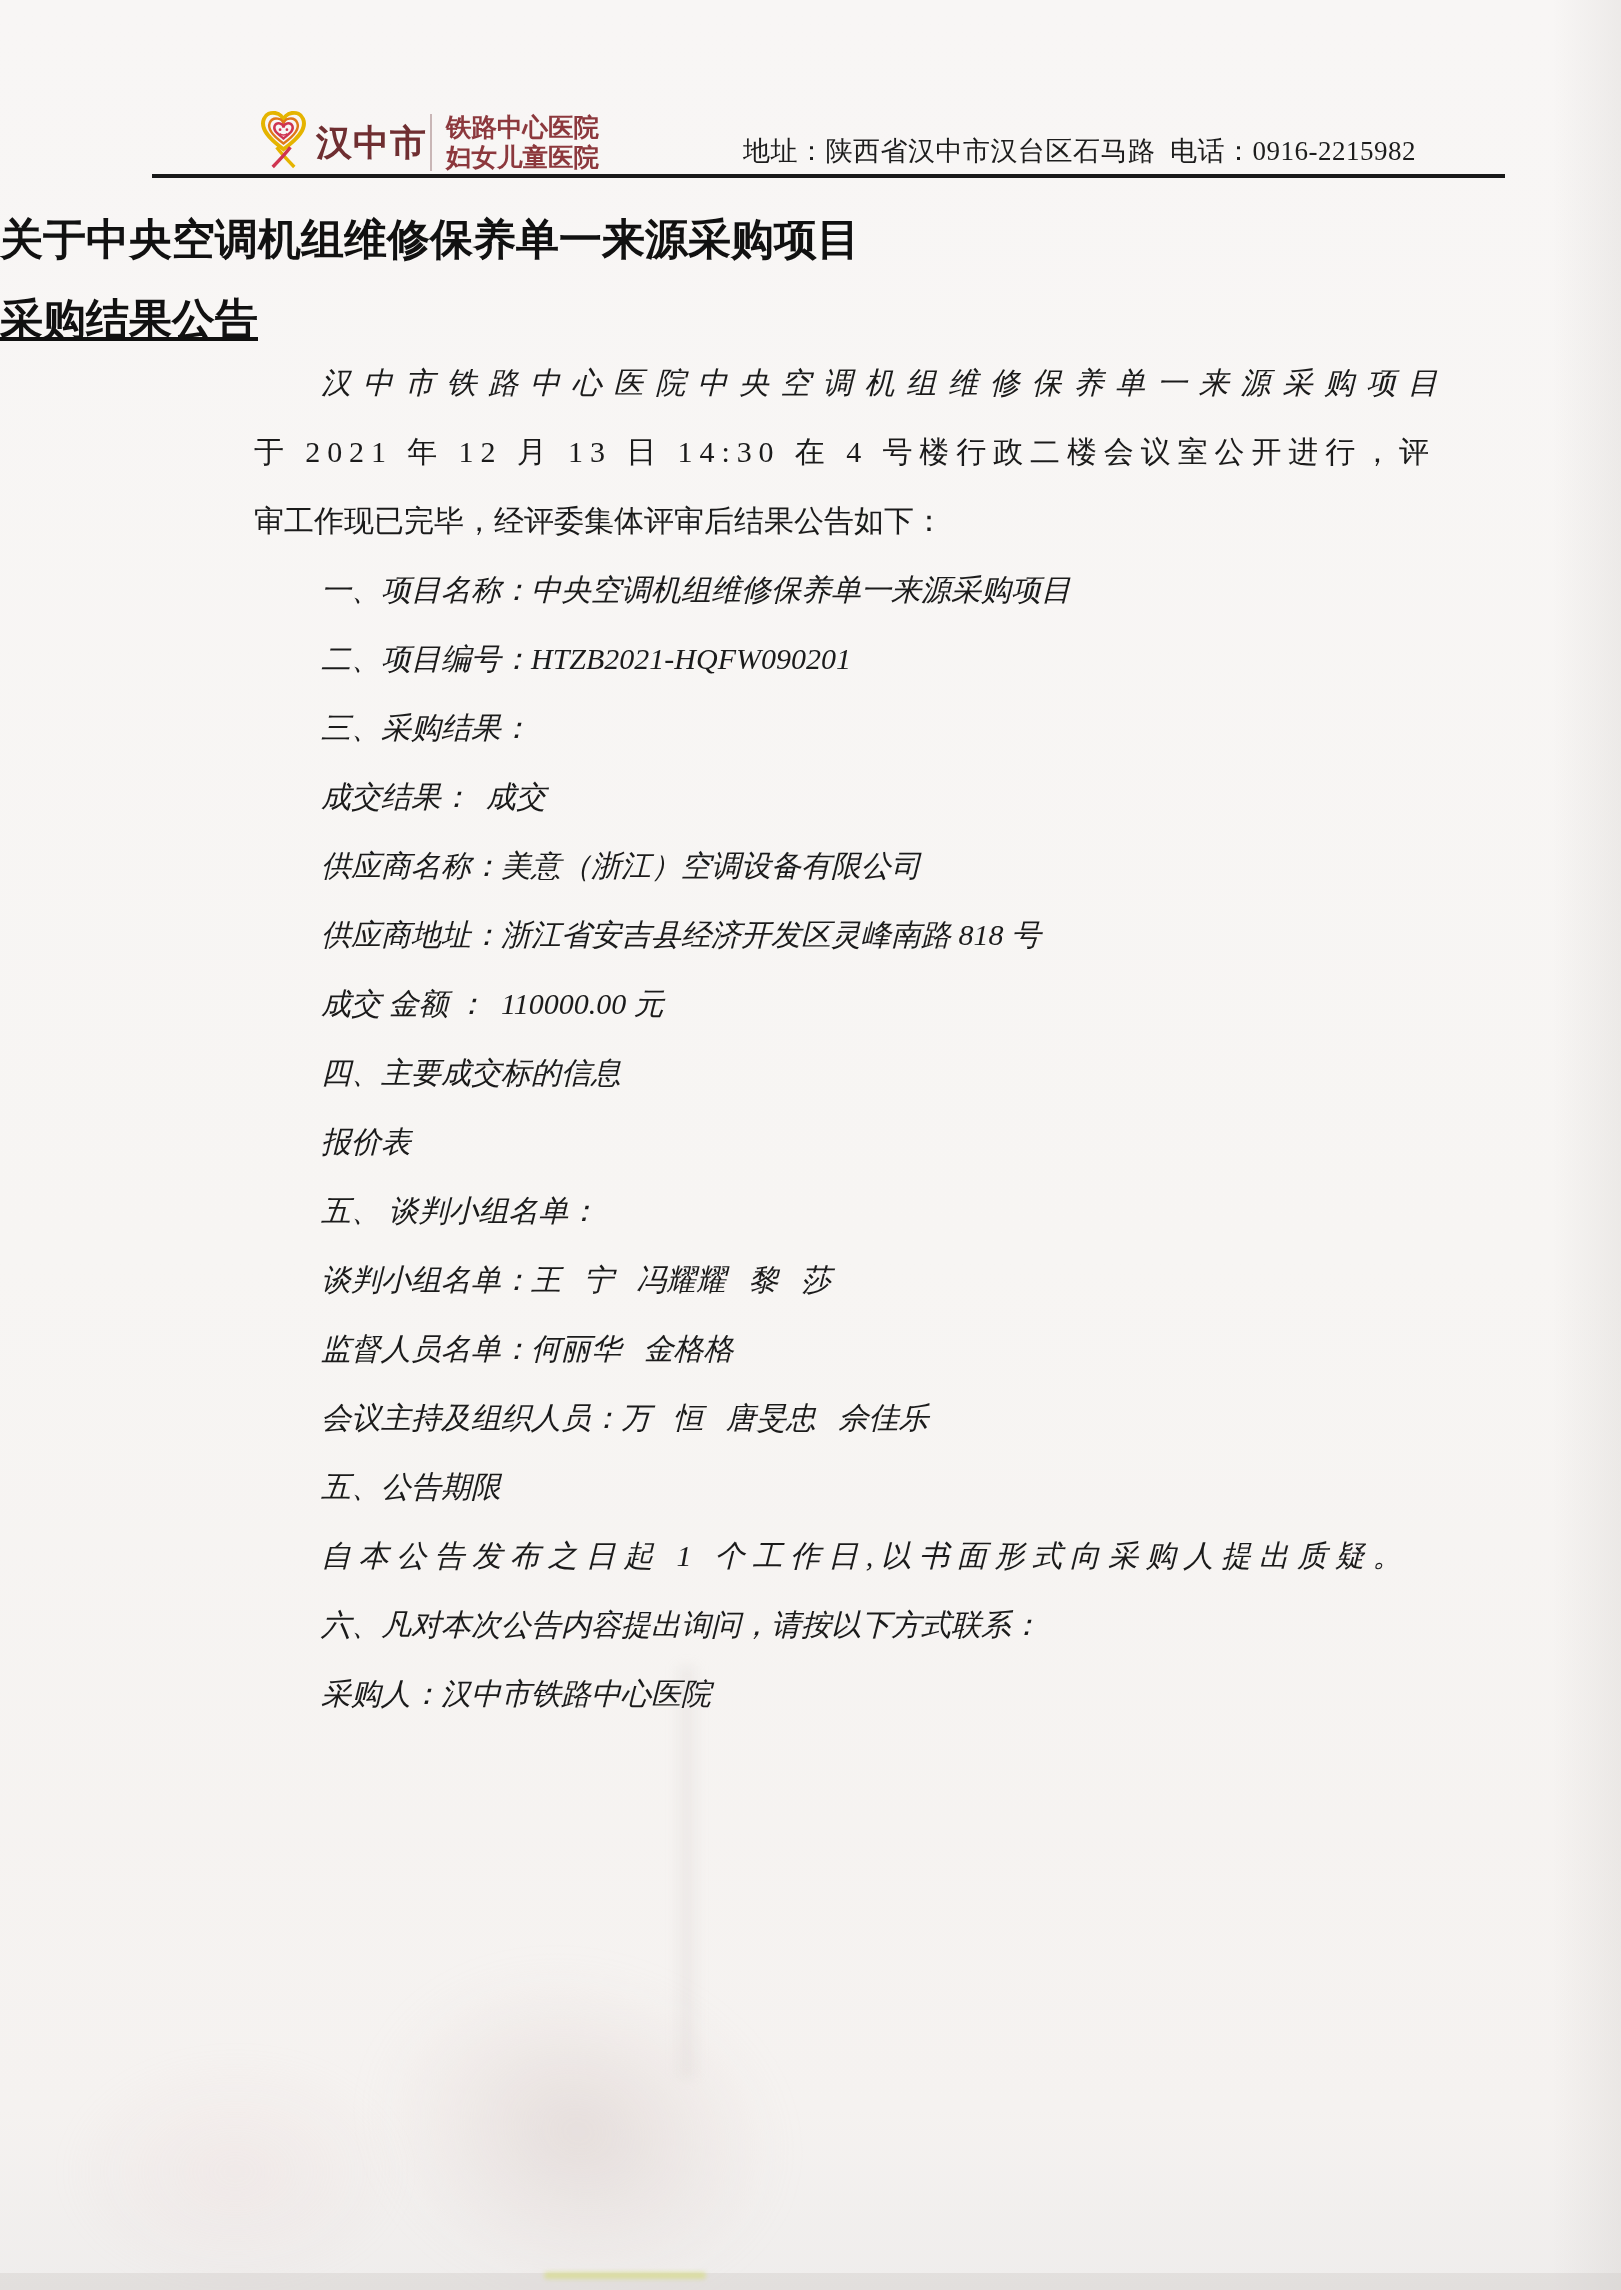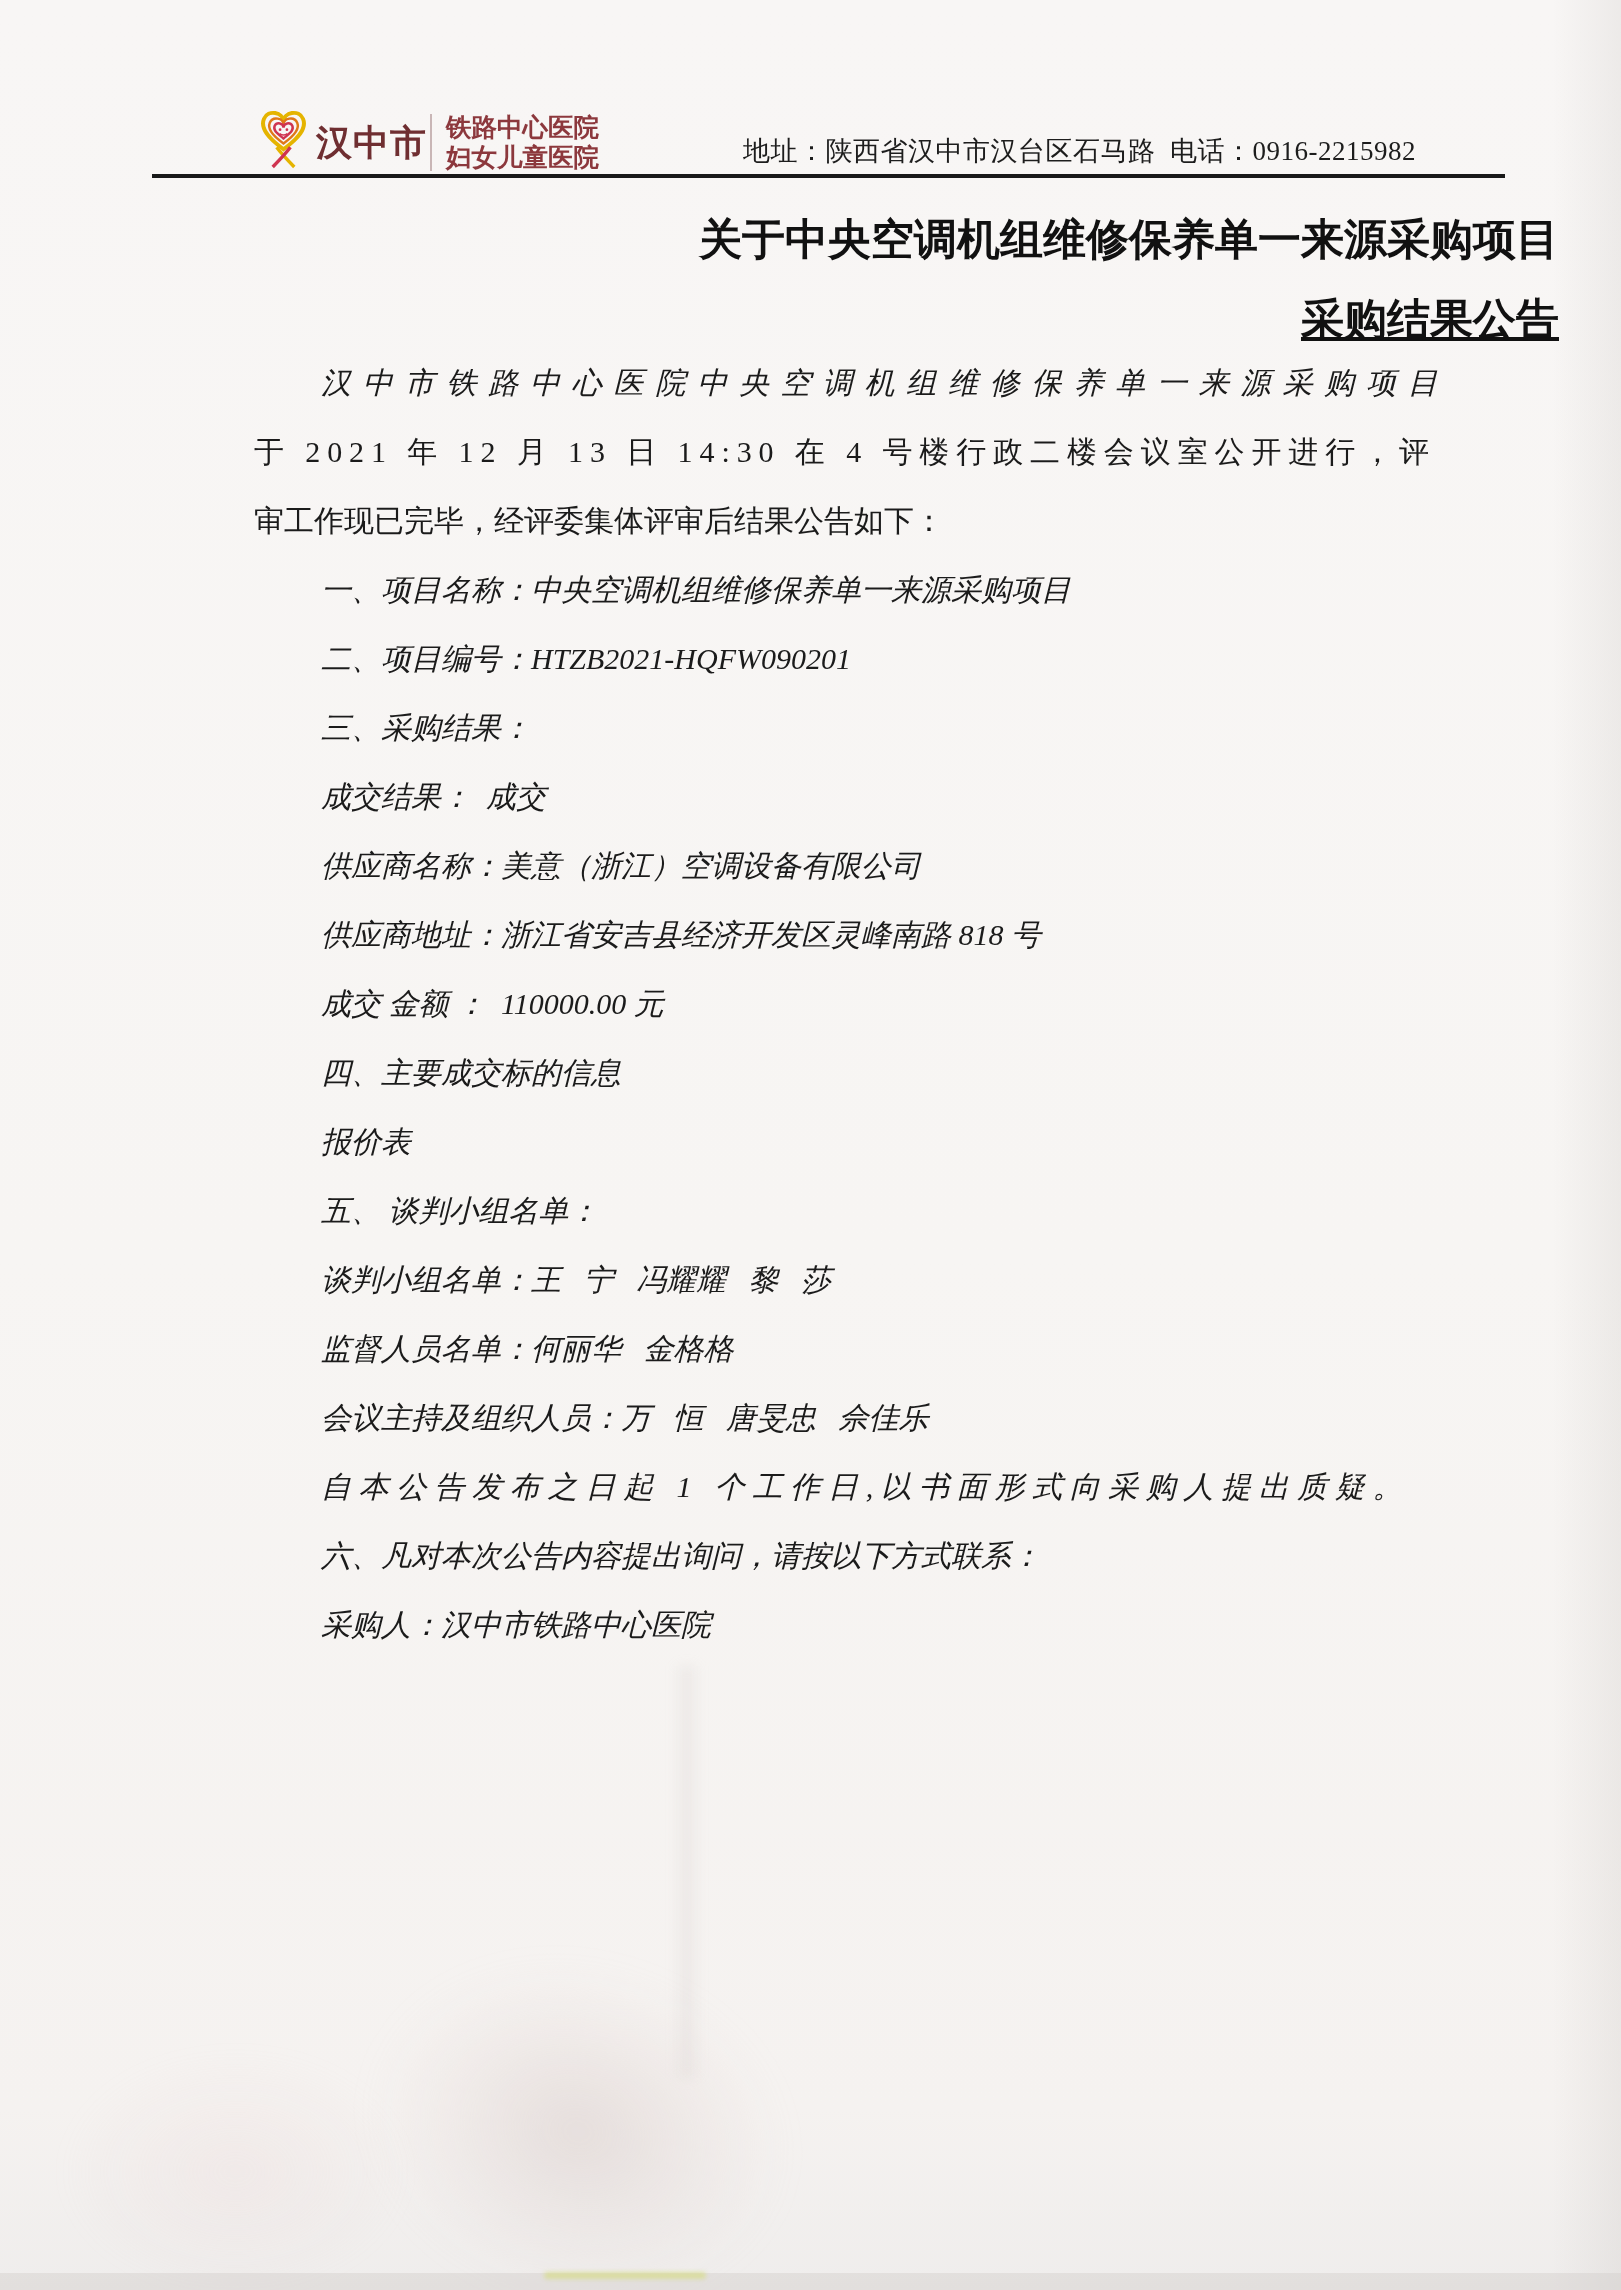--- a/index.html
+++ b/index.html
@@ -28,21 +28,21 @@
   #logo-city{position:absolute;left:316px;top:122px;font-family:"Liberation Sans","DejaVu Sans",sans-serif;
     font-weight:bold;font-size:36px;line-height:41px;letter-spacing:1px;}
   #logo-divider{position:absolute;left:430px;top:114px;width:2px;height:57px;background:#c9b6b6;}
   #logo-hospital{position:absolute;left:446px;top:112px;font-family:"Liberation Sans","DejaVu Sans",sans-serif;
     font-weight:bold;font-size:25.5px;line-height:30px;}
   #contact-line{position:absolute;left:743px;top:135px;width:765px;
     font-size:27px;line-height:33px;color:#1d1d1d;white-space:pre;letter-spacing:0.5px;}
   #header-rule{position:absolute;left:152px;top:174px;width:1353px;height:3.9px;background:#191919;}
 
   
-  .doc-title{position:absolute;left:0;width:1559px;text-align:right;
+  .doc-title{position:absolute;left:0;width:1559px;text-align:left;
     font-family:"Liberation Sans","DejaVu Sans",sans-serif;font-weight:bold;color:#111;
     font-size:43px;line-height:47px;}
   #title1{top:216px;}
   #title2{top:296px;text-decoration:underline;}
 
   
   #body-text{position:absolute;left:254px;top:365px;width:1211px;}
   .bl{height:69px;font-size:30px;line-height:35px;white-space:pre-wrap;color:#1b1b1b;}
   .indent{padding-left:67px;font-style:italic;}
   .ls12{letter-spacing:11.8px;}
@@ -104,17 +104,18 @@
   <div class="bl indent">成交结果：  成交</div>
   <div class="bl indent">供应商名称：美意（浙江）空调设备有限公司</div>
   <div class="bl indent">供应商地址：浙江省安吉县经济开发区灵峰南路 818 号</div>
   <div class="bl indent">成交 金额 ：  110000.00 元</div>
   <div class="bl indent">四、主要成交标的信息</div>
   <div class="bl indent">报价表</div>
   <div class="bl indent">五、 谈判小组名单：</div>
   <div class="bl indent">谈判小组名单：王   宁   冯耀耀   黎   莎</div>
   <div class="bl indent">监督人员名单：何丽华   金格格</div>
   <div class="bl indent">会议主持及组织人员：万   恒   唐旻忠   佘佳乐</div>
+  <div class="bl indent">五、公告期限</div>
   <div class="bl indent ls8">自本公告发布之日起 1 个工作日,以书面形式向采购人提出质疑。</div>
   <div class="bl indent">六、凡对本次公告内容提出询问，请按以下方式联系：</div>
   <div class="bl indent">采购人：汉中市铁路中心医院</div>
 </div>
 
 
 </body></html>

